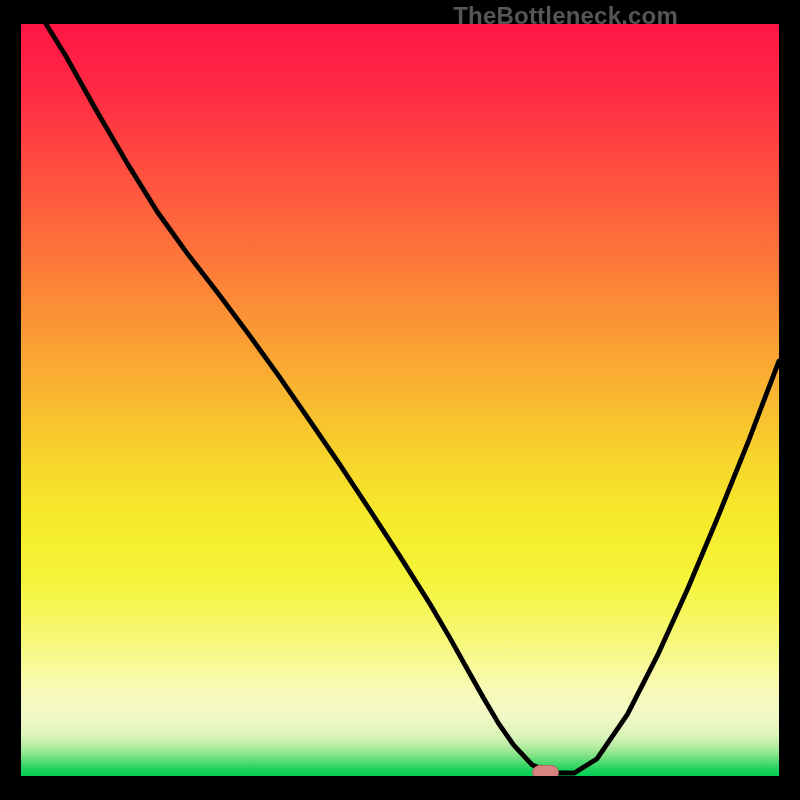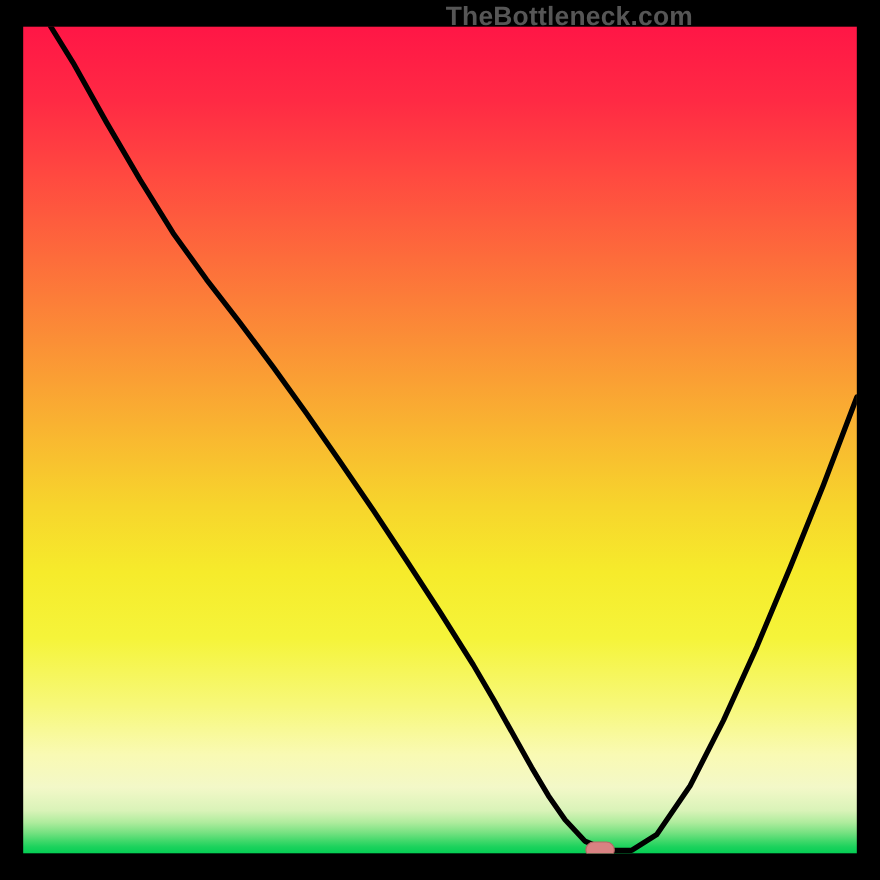--- a/index.html
+++ b/index.html
@@ -8,20 +8,21 @@
     width: 800px;
     height: 800px;
     background: #000;
     overflow: hidden;
   }
   .frame {
     position: relative;
     width: 640px;
     height: 800px;
     background: #000;
+    padding-left: 48px;
   }
   .watermark {
     position: absolute;
     top: 2px;
     right: 10px;
     font-family: Arial, Helvetica, sans-serif;
     font-size: 24px;
     font-weight: 600;
     color: #565656;
     letter-spacing: 0.2px;

